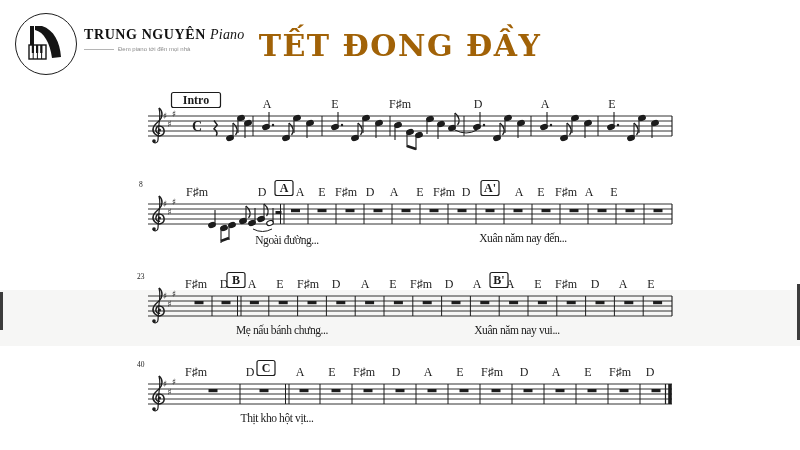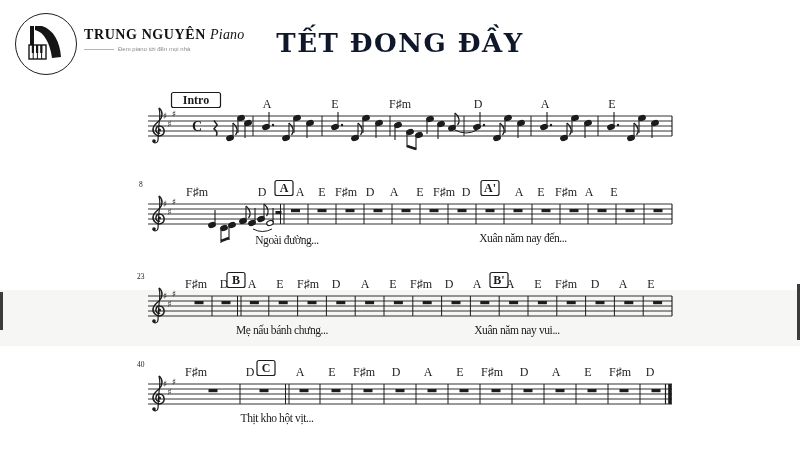--- a/index.html
+++ b/index.html
@@ -20,21 +20,21 @@
     border:1.6px solid #1e1e1e;border-radius:50%;background:#fff;}
   .brand{position:absolute;left:84px;top:27px;}
   .brand-line{font-size:14px;font-weight:bold;letter-spacing:.6px;color:#111;
     font-family:"Liberation Serif","DejaVu Serif",serif;}
   .brand-line .script{font-weight:normal;font-style:italic;letter-spacing:.2px;}
   .tagline-row{margin-top:3px;font-size:6px;color:#8a8a8a;
     font-family:"Liberation Sans","DejaVu Sans",sans-serif;white-space:nowrap;}
   .tagline-rule{display:inline-block;width:30px;height:1px;background:#b5b5b5;
     vertical-align:middle;margin-right:4px;}
   .title{position:absolute;left:0;top:28px;width:800px;text-align:center;
-    font-size:26px;font-weight:bold;letter-spacing:1.5px;color:#0f172a;
+    font-size:30px;font-weight:bold;letter-spacing:1.5px;color:#a16207;
     font-family:"DejaVu Serif","Liberation Serif",serif;}
   #score-svg{position:absolute;left:0;top:0;}
 </style>
 </head>
 <body>
 
 <div class="band"></div>
 <div class="edge-mark left"></div>
 <div class="edge-mark right"></div>
 

